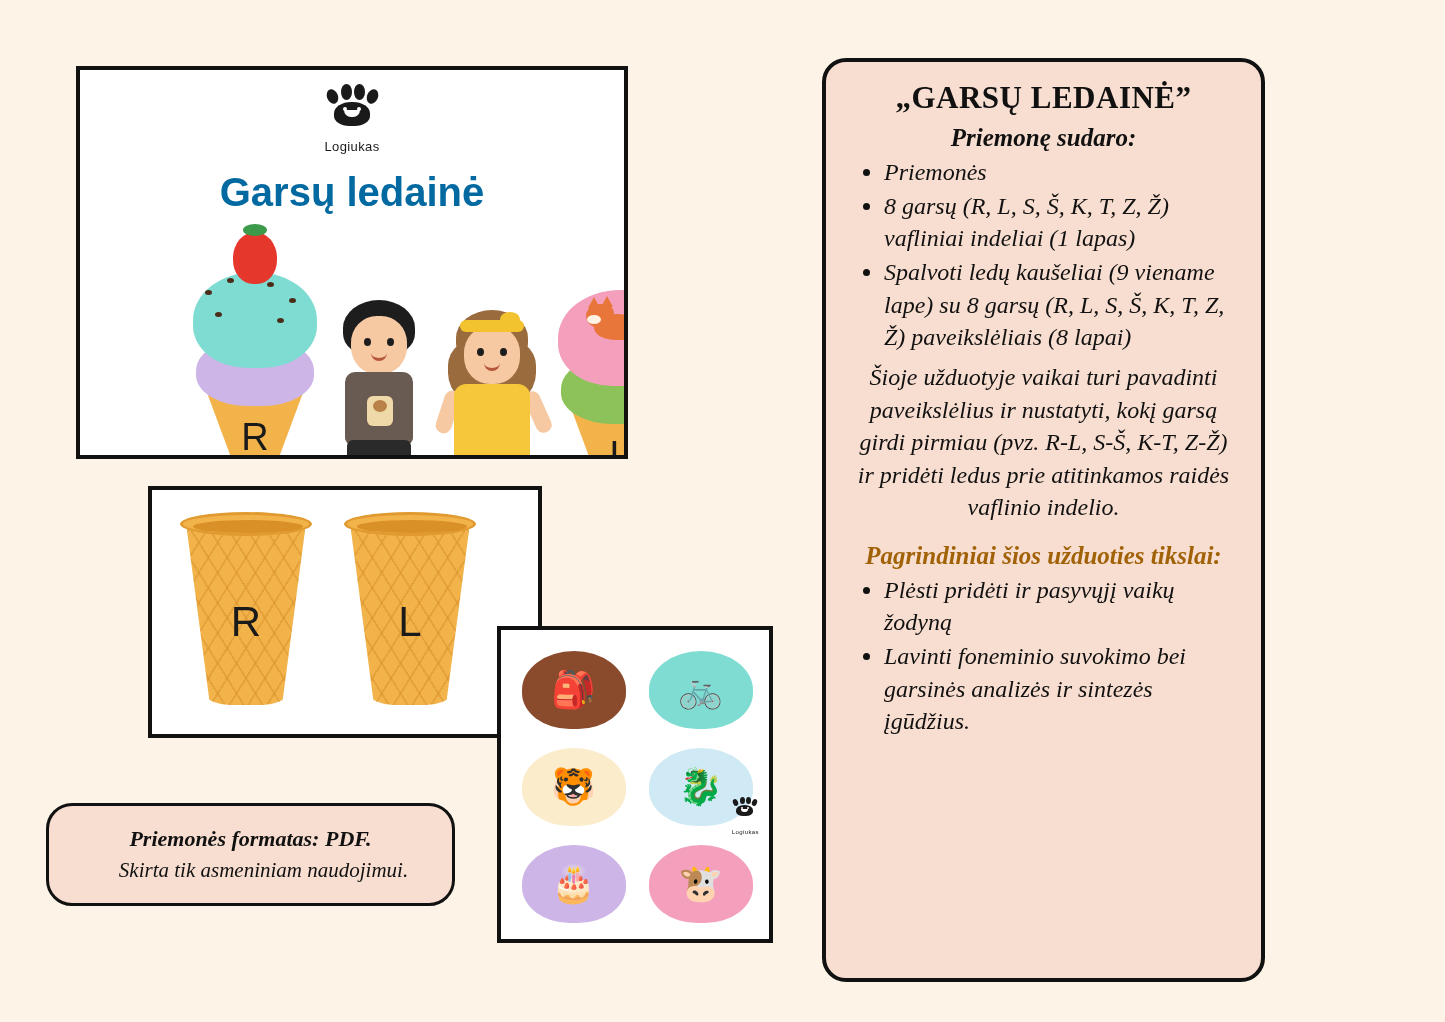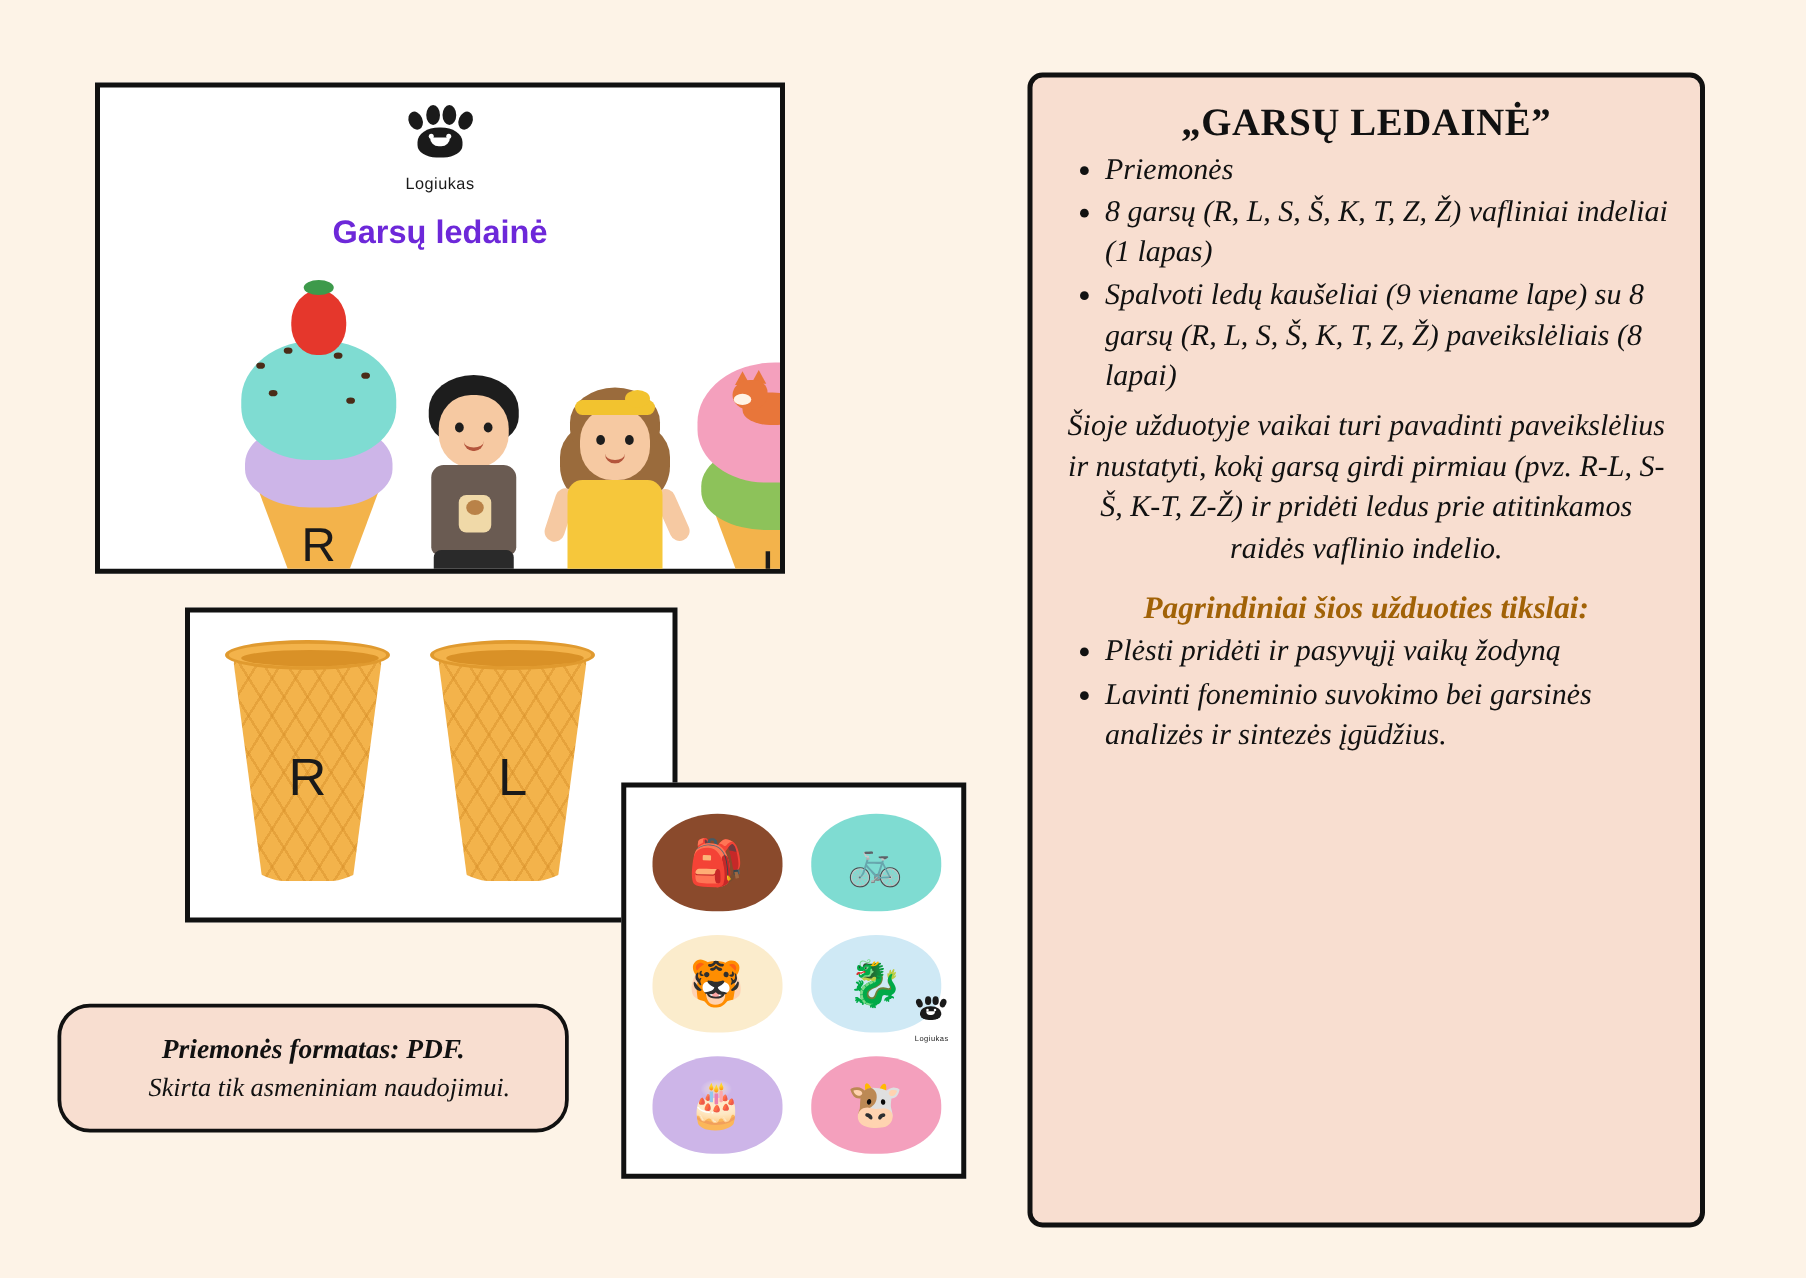--- a/index.html
+++ b/index.html
@@ -62,22 +62,22 @@
     margin-top: 11px;
   }
   .cover-title {
     position: absolute;
     left: 0;
     right: 0;
     top: 100px;
     text-align: center;
     font-family: "Liberation Sans", sans-serif;
     font-weight: bold;
-    font-size: 26px;
-    color: #6d28d9;
+    font-size: 40px;
+    color: #0369a1;
   }
 
   
   .cone {
     position: absolute;
     width: 0;
     height: 0;
   }
   .cone .waffle {
     position: absolute;
@@ -361,25 +361,25 @@
     font-size: 21px;
     color: #111;
     margin-left: 26px;
   }
 
   
   .info-panel {
     position: absolute;
     left: 822px;
     top: 58px;
-    width: 542px;
+    width: 443px;
     height: 924px;
     background: #f8ded0;
     border: 4px solid #111;
-    border-radius: 12px;
+    border-radius: 24px;
     box-sizing: border-box;
     padding: 18px 24px 28px 24px;
   }
   .info-title {
     text-align: center;
     font-weight: bold;
     font-size: 31px;
     color: #111;
     letter-spacing: 0.5px;
   }
@@ -561,20 +561,21 @@
   </div>
 </div>
 
 <div class="format-note">
   <div class="line1">Priemonės formatas: PDF.</div>
   <div class="line2">Skirta tik asmeniniam naudojimui.</div>
 </div>
 
 <div class="info-panel">
   <div class="info-title">„GARSŲ LEDAINĖ”</div>
+  <div class="info-sub">Priemonę sudaro:</div>
   <ul class="info-list">
     <li>Priemonės</li>
     <li>8 garsų (R, L, S, Š, K, T, Z, Ž) vafliniai indeliai (1 lapas)</li>
     <li>Spalvoti ledų kaušeliai (9 viename lape) su 8 garsų (R, L, S, Š, K, T, Z, Ž) paveikslėliais (8 lapai)</li>
   </ul>
   <div class="info-para">Šioje užduotyje vaikai turi pavadinti paveikslėlius ir nustatyti, kokį garsą girdi pirmiau (pvz. R-L, S-Š, K-T, Z-Ž) ir pridėti ledus prie atitinkamos raidės vaflinio indelio.</div>
   <div class="info-sub2">Pagrindiniai šios užduoties tikslai:</div>
   <ul class="info-list">
     <li>Plėsti pridėti ir pasyvųjį vaikų žodyną</li>
     <li>Lavinti foneminio suvokimo bei garsinės analizės ir sintezės įgūdžius.</li>

